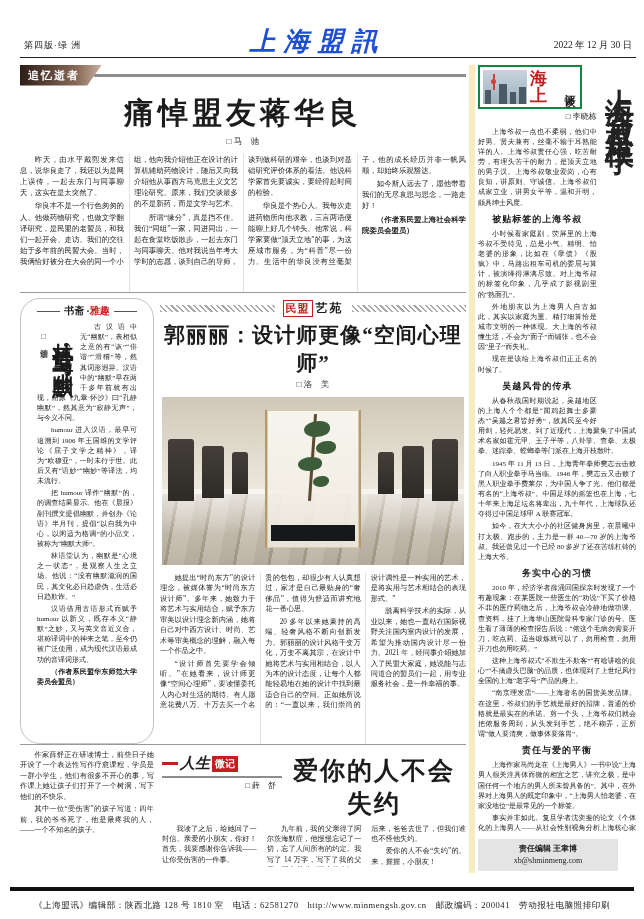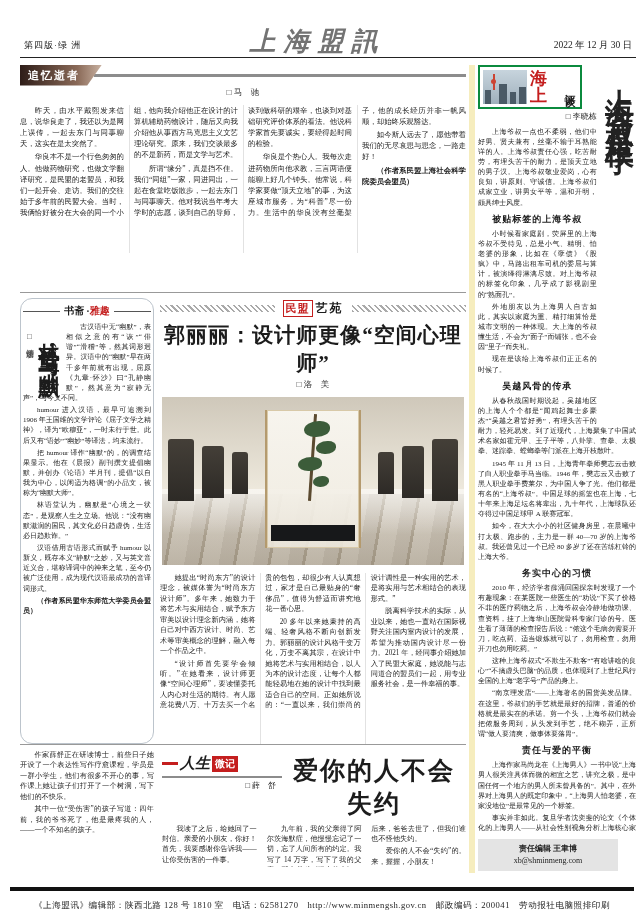--- a/index.html
+++ b/index.html
@@ -4,21 +4,21 @@
 <style>
   html,body{margin:0;padding:0;background:#f2f2ee;}
   *{box-sizing:border-box;}
   .page{width:644px;height:919px;margin:0 auto;background:#fff;position:relative;
         font-family:"Liberation Serif","DejaVu Serif",serif;color:#1c1c1c;overflow:hidden;
         padding:26px 8px 0 20px;}
   
   .hdr{display:flex;align-items:flex-end;justify-content:space-between;
        border-bottom:1.5px solid #222;padding:0 4px 5px 4px;height:32px;}
   .hdr .edition{font-size:9px;letter-spacing:1px;}
-  .hdr .masthead{font-size:26px;font-weight:bold;color:#737373;letter-spacing:8px;
+  .hdr .masthead{font-size:26px;font-weight:bold;color:#1d4ed8;letter-spacing:8px;
        font-style:italic;line-height:1;transform:translateY(3px);font-family:Liberation Serif, serif;}
   .hdr .pdate{font-size:9.5px;}
   
   .content{display:flex;margin-top:7px;height:808px;}
   .main{width:446px;flex:none;}
   .vdivider{width:6px;flex:none;background:#f6edbe;margin:0 3px;}
   .rightcol{width:158px;flex:none;position:relative;overflow:hidden;}
   
   .obit{height:228px;overflow:hidden;border-bottom:1px solid #999;}
   .obit-top{display:flex;align-items:center;height:20px;}
@@ -27,22 +27,22 @@
       clip-path:polygon(0 0,100% 0,82% 100%,0 100%);}
   .obit-top .rule{flex:1;height:3px;background:#8c8c8c;margin-left:-8px;}
   .obit h1{margin:8px 0 2px;text-align:center;font-size:30px;letter-spacing:4px;font-weight:bold;}
   .byline{text-align:center;font-size:8.5px;margin:2px 0 6px;color:#333;}
   .cols4{column-count:4;column-gap:10px;column-rule:1px solid #e2e2e2;
       font-size:7.4px;line-height:1.5;text-align:justify;height:148px;overflow:hidden;}
   .cols4 p,.cols3 p,.colsbody p{margin:0 0 2px;text-indent:2em;}
   .attr{font-weight:bold;}
   
   .midband{display:flex;height:452px;border-bottom:1px solid #999;padding-top:5px;}
-  .study{width:134px;flex:none;border:1px solid #bcc4cc;border-radius:12px;
-      padding:5px 2px;margin-right:6px;overflow:hidden;}
+  .study{width:134px;flex:none;border:1px solid #bcc4cc;border-radius:20px;
+      padding:5px 16px;margin-right:6px;overflow:hidden;}
   .study-hdr{display:flex;align-items:center;font-size:10px;font-weight:bold;margin-bottom:4px;}
   .study-hdr .line{flex:1;height:1px;background:#555;}
   .study-hdr .t1{margin:0 2px 0 4px;}
   .study-hdr .t2{color:#c41e1e;margin-right:4px;}
   .study-float{float:left;display:flex;flex-direction:row-reverse;margin:4px 6px 4px 0;}
   .study-title{writing-mode:vertical-rl;font-size:21px;font-weight:bold;letter-spacing:4px;line-height:1.1;}
   .study-author{writing-mode:vertical-rl;font-size:8px;color:#444;margin-right:3px;padding-top:6px;}
   .study-body{font-size:7px;line-height:1.45;text-align:justify;}
   .study-body p{margin:0 0 2px;text-indent:2em;}
   
@@ -121,20 +121,21 @@
 
   <div class="content">
 
     <div class="main">
 
       <div class="obit">
         <div class="obit-top">
           <span class="badge-memory">追忆逝者</span>
           <span class="rule"></span>
         </div>
+        <h1>痛悼盟友蒋华良</h1>
         <div class="byline">□ 马　驰</div>
         <div class="cols4">
             <p>昨天，由水平戴熙发来信息，说华良走了，我还以为是网上误传，一起去东门与同事聊天，这实在是太突然了。</p>
             <p>华良本不是一个行色匆匆的人。他做药物研究，也做文学翻译研究，是民盟的老盟员，和我们一起开会、走访。我们的交往始于多年前的民盟大会。当时，我俩恰好被分在大会的同一个小组，他向我介绍他正在设计的计算机辅助药物设计，随后又向我介绍他从事西方马克思主义文艺理论研究。原来，我们交谈最多的不是新药，而是文学与艺术。</p>
             <p>所谓“缘分”，真是挡不住。我们“同组”一家，同进同出，一起在食堂吃饭散步，一起去东门与同事聊天。他对我说当年考大学时的志愿，谈到自己的导师，谈到做科研的艰辛，也谈到对基础研究评价体系的看法。他说科学家首先要诚实，要经得起时间的检验。</p>
             <p>华良是个热心人。我每次走进药物所向他求教，三言两语便能聊上好几个钟头。他常说，科学家要做“顶天立地”的事，为这座城市服务，为“科普”尽一份力。生活中的华良没有丝毫架子，他的成长经历并非一帆风顺，却始终乐观豁达。</p>
             <p>如今斯人远去了，愿他带着我们的无尽哀思与思念，一路走好！</p>
           <p class="attr">（作者系民盟上海社会科学院委员会盟员）</p>
         </div>
       </div>
@@ -256,21 +257,21 @@
 
         <h3>被贴标签的上海爷叔</h3>
         <div>
             <p>小时候看家庭剧，荧屏里的上海爷叔不受待见，总是小气、精明、怕老婆的形象，比如在《孽债》《股疯》中，马路出租车司机的委屈与算计，被演绎得淋漓尽致。对上海爷叔的标签化印象，几乎成了影视剧里的“熟面孔”。</p>
             <p>外地朋友以为上海男人自古如此，其实以家庭为重、精打细算恰是城市文明的一种体现。大上海的爷叔懂生活，不会为“面子”而铺张，也不会因“里子”而失礼。</p>
             <p>现在是该给上海爷叔们正正名的时候了。</p>
           </div>
 
         <h3>吴越风骨的传承</h3>
         <div>
-            <p>从春秋战国时期说起，吴越地区的上海人个个都是“闻鸡起舞士多豪杰”“吴越之君皆好勇”，有埋头苦干的耐力，轻死易发。到了近现代，上海聚集了中国武术名家如霍元甲、王子平等，八卦掌、查拳、太极拳、迷踪拳、螳螂拳等门派在上海开枝散叶。</p>
+            <p>从春秋战国时期说起，吴越地区的上海人个个都是“闻鸡起舞士多豪杰”“吴越之君皆好勇”，故其民至今好用剑，轻死易发。到了近现代，上海聚集了中国武术名家如霍元甲、王子平等，八卦掌、查拳、太极拳、迷踪拳、螳螂拳等门派在上海开枝散叶。</p>
             <p>1945 年 11 月 13 日，上海青年拳师樊志云击败了白人职业拳手马当临。1946 年，樊志云又击败了黑人职业拳手费莱尔，为中国人争了光。他们都是有名的“上海爷叔”。中国足球的摇篮也在上海，七十年来上海足坛名将辈出，九十年代，上海球队还夺得过中国足球甲 A 联赛冠军。</p>
             <p>如今，在大大小小的社区健身房里，在晨曦中打太极、跑步的，主力是一群 40—70 岁的上海爷叔。我还曾见过一个已经 80 多岁了还在苦练杠铃的上海大爷。</p>
           </div>
 
         <h3>务实中心的习惯</h3>
         <div>
             <p>2010 年，经济学者薛涌回国探亲时发现了一个有趣现象：在某医院一些医生的“劝说”下买了价格不菲的医疗药物之后，上海爷叔会冷静地做功课、查资料，挂了上海华山医院骨科专家门诊的号。医生看了薄薄的检查报告后说：“侬这个毛病勿需要开刀，吃点药、适当锻炼就可以了，勿用检查，勿用开刀也勿用吃药。”</p>
             <p>这种上海爷叔式“不欺生不欺客”“有啥讲啥的良心”“不搞虚头巴脑”的品质，也体现到了上世纪风行全国的上海“老字号”产品的身上。</p>
             <p>“南京理发店”——上海著名的国货美发品牌。在这里，爷叔们的手艺就是最好的招牌，普通的价格就是最实在的承诺。剪一个头，上海爷叔们就会把侬服务周到，从头发到手艺，绝不糊弄，正所谓“做人要清爽，做事体要落胃”。</p>
           </div>

